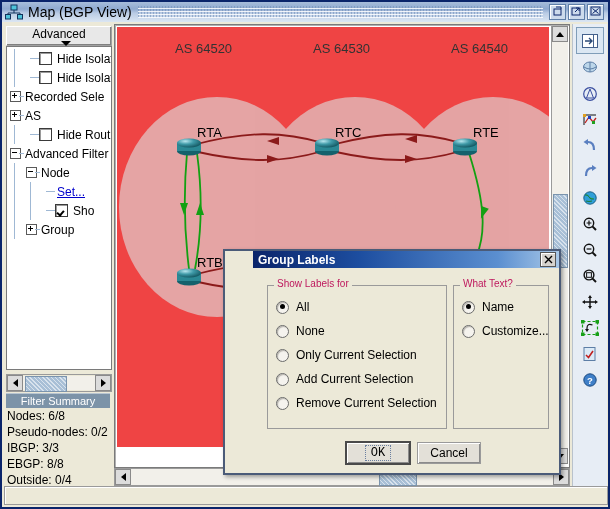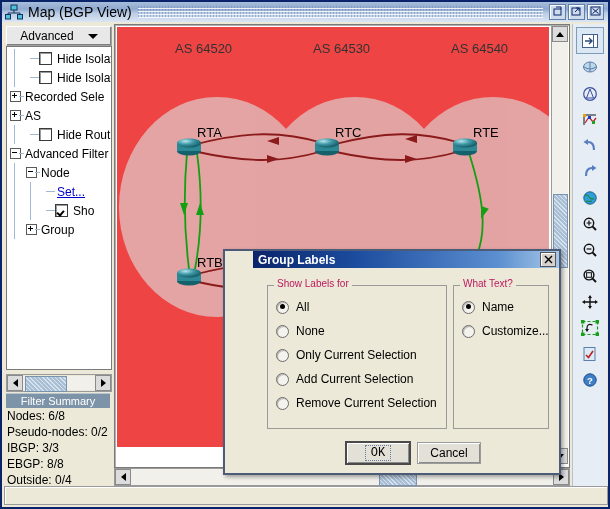--- a/index.html
+++ b/index.html
@@ -28,21 +28,21 @@
   .tb-btns{display:flex;gap:2px;margin-right:4px;}
   .tb-btn{width:15px;height:14px;background:#cddbec;border:1px solid #5f7fa8;
     position:relative;box-shadow:inset 1px 1px 0 #fff;}
   .tb-btn svg{position:absolute;left:1px;top:0px;}
 
   
   .left-panel{position:absolute;left:4px;top:24px;width:108px;height:459px;background:#ece9d8;}
   .adv-btn{position:absolute;left:2px;top:2px;width:104px;height:18px;
     background:#e8e8e8;border:1px solid #a0a0a0;border-top-color:#fff;border-left-color:#fff;
     box-shadow:inset -1px -1px 0 #808080;display:flex;align-items:center;justify-content:center;
-    font-size:12px;color:#000;}
+    font-size:12px;color:#000;flex-direction:column;}
   .adv-caret{margin-left:14px;width:0;height:0;border-left:5px solid transparent;
     border-right:5px solid transparent;border-top:5px solid #000;}
 
   .tree-wrap{position:absolute;left:2px;top:22px;width:104px;height:322px;
     background:#fff;border:1px solid #7a7a7a;overflow:hidden;}
   .tree{position:relative;padding:2px 0 0 0;}
   .trow{height:19px;display:flex;align-items:center;white-space:nowrap;font-size:12px;color:#000;position:relative;}
   .elbow{width:16px;height:19px;position:relative;flex:0 0 auto;}
   .elbow.line:before{content:"";position:absolute;left:7px;top:0;bottom:0;border-left:1px solid #9fb8d4;}
   .elbow.branch:after{content:"";position:absolute;left:7px;top:9px;width:9px;border-top:1px solid #9fb8d4;}

